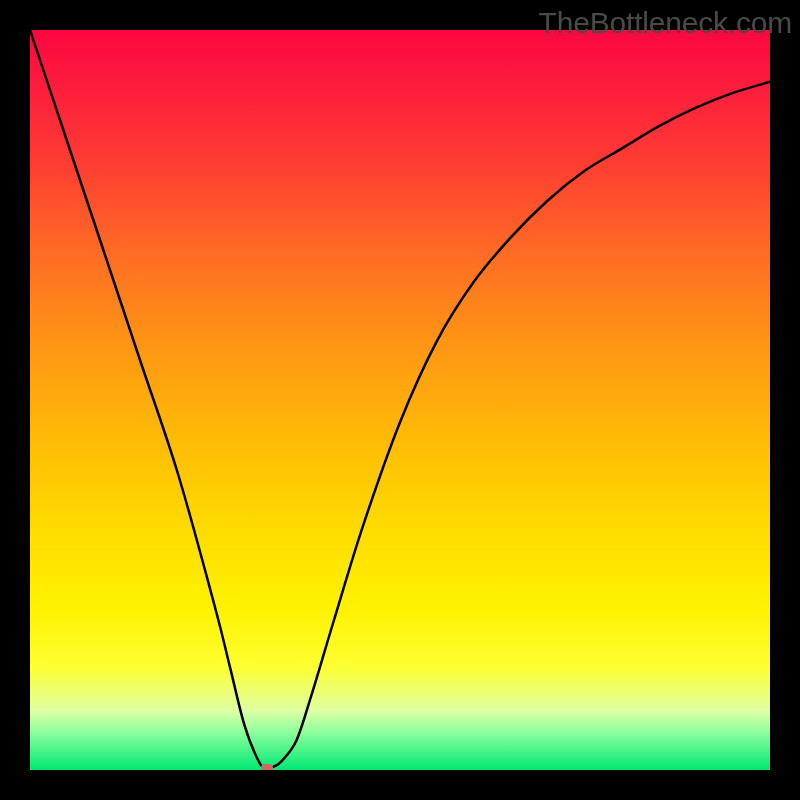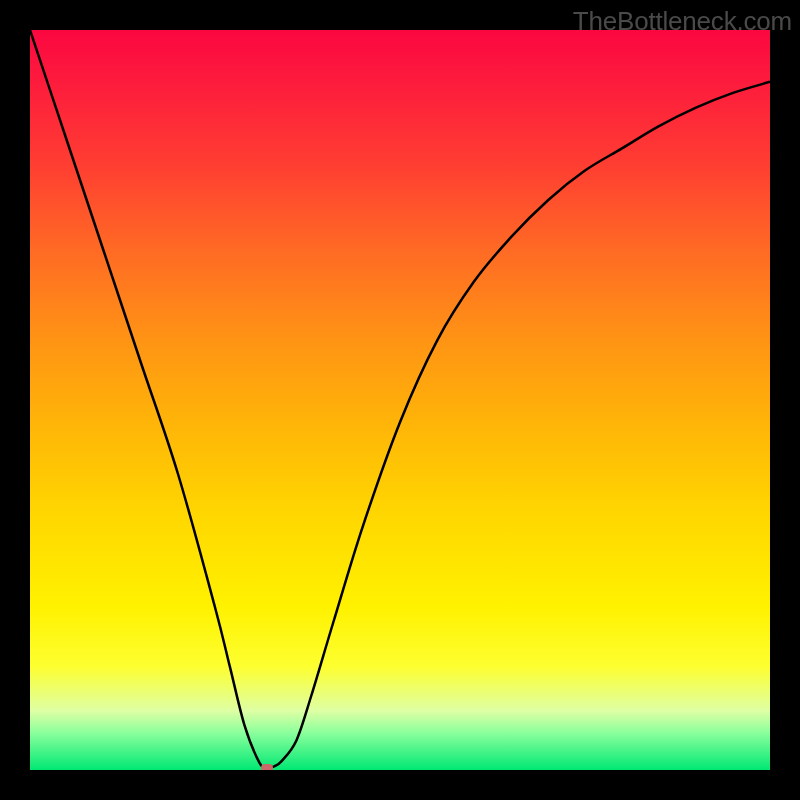--- a/index.html
+++ b/index.html
@@ -37,21 +37,21 @@
       #deffa4 92%,
       #8aff9c 95%,
       #00e873 100%
     );
     overflow: hidden;
   }
   .watermark {
     position: absolute;
     top: 6px;
     right: 8px;
-    font-size: 26px;
+    font-size: 30px;
     font-weight: 400;
     color: #4a4a4a;
     letter-spacing: -0.2px;
     z-index: 10;
   }
   svg.curve {
     position: absolute;
     left: 0;
     top: 0;
     width: 100%;

